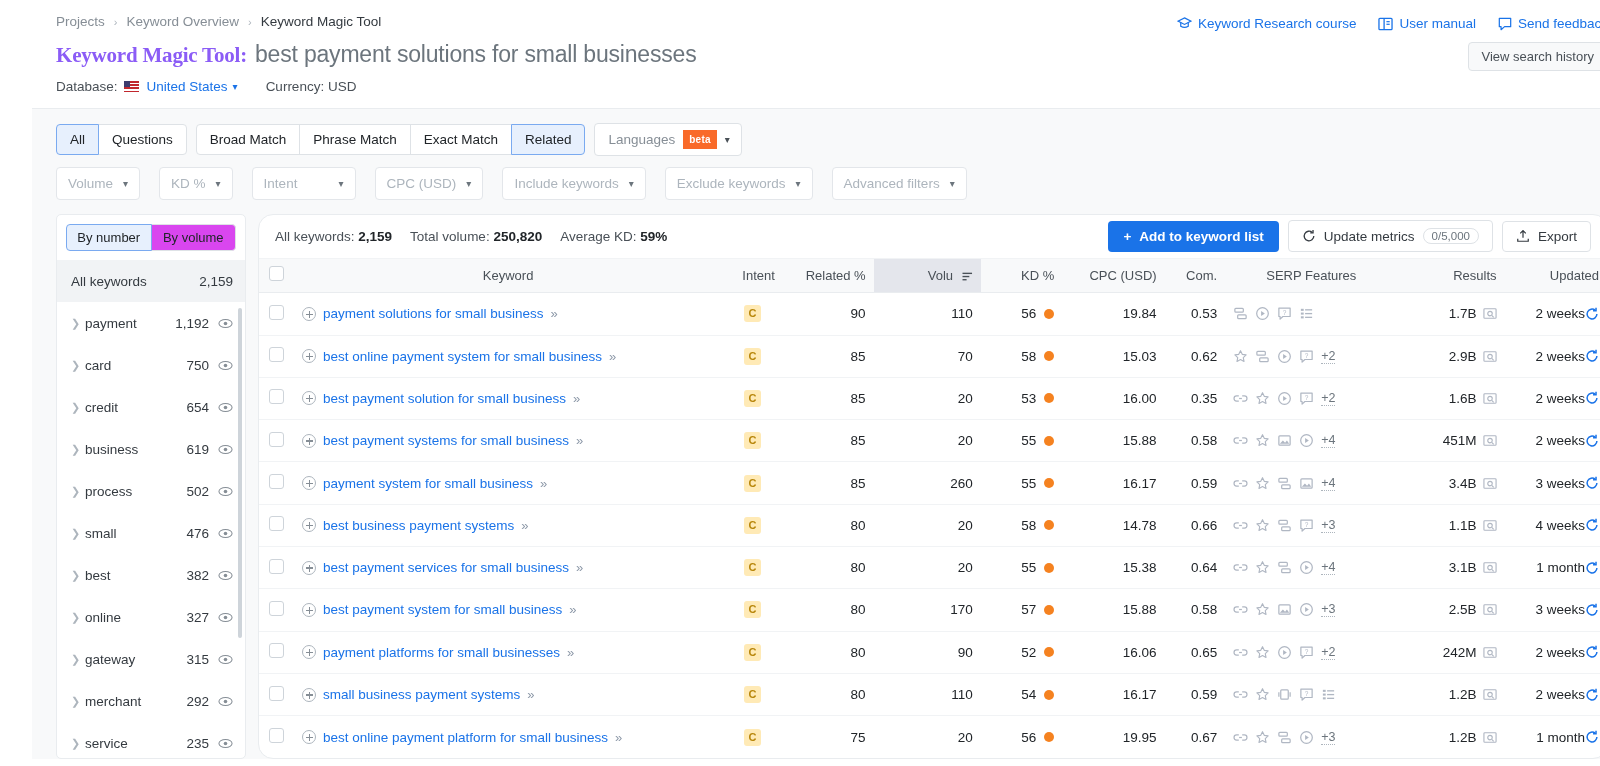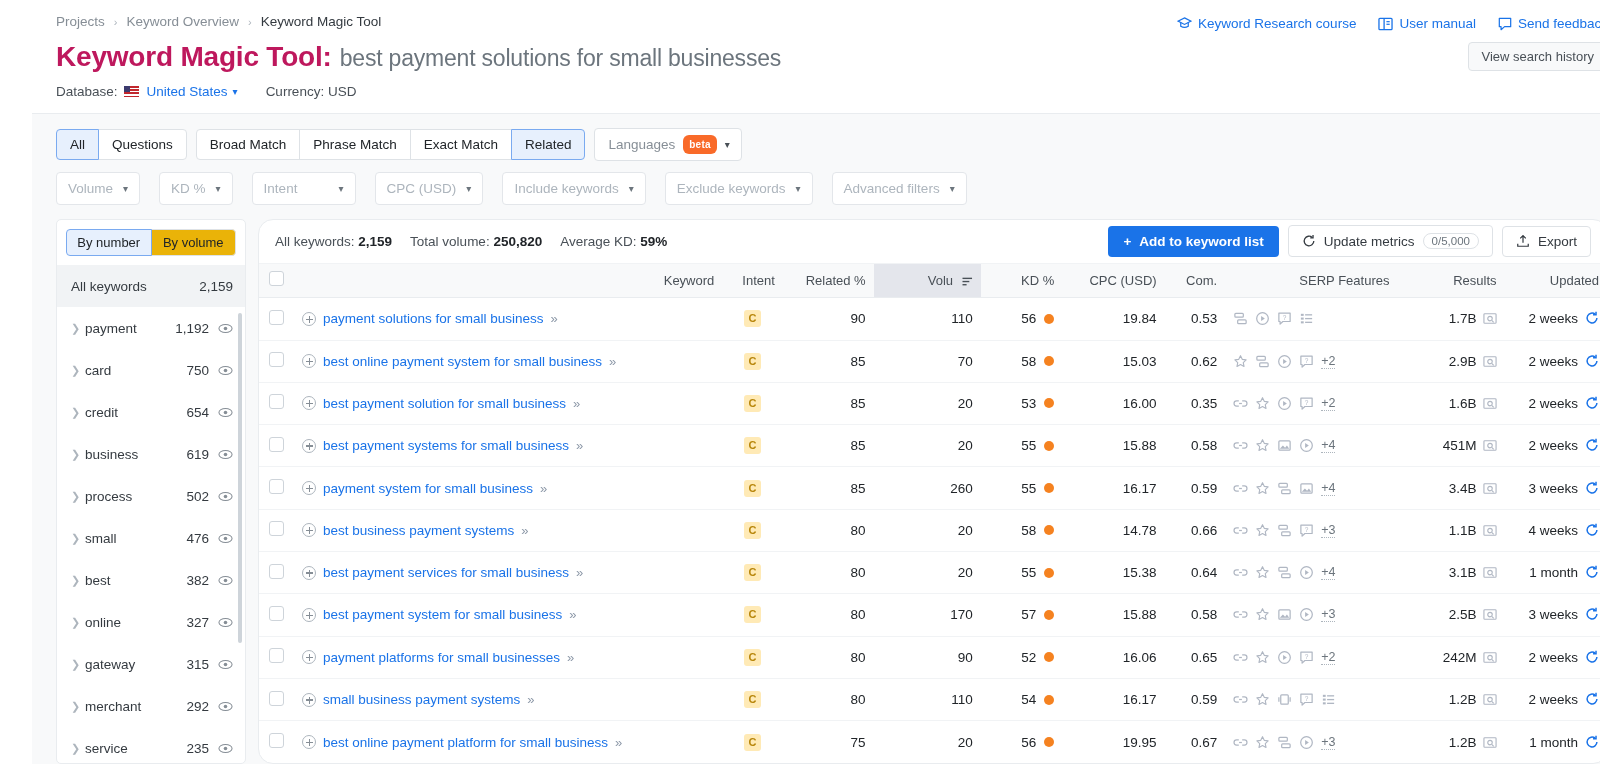--- a/index.html
+++ b/index.html
@@ -13,21 +13,21 @@
   .app { width: 1600px; height: 766px; position: relative; background:#fff;margin-left:32px; }
 
   
   .header { padding: 14px 24px 0 24px; background:#fff; position:relative; }
   .breadcrumb { display:flex; align-items:center; gap:9px; font-size:13.5px; color:#6c757d; }
   .crumb { color:#868e96; }
   .crumb.current { color:#343a40; }
   .crumb-sep { color:#adb5bd; font-size:11px; }
 
   .title-row { margin-top:12px; display:flex; align-items:baseline; }
-  .title-main { font-size:28px; font-weight:bold; color:#be185d; letter-spacing:-0.2px; }
+  .title-main { font-size:21px; font-weight:bold; color:#8b5cf6; letter-spacing:-0.2px;font-family:Liberation Serif, serif; }
   .title-query { font-size:23px; color:#6c757d; margin-left:8px; letter-spacing:-0.2px; }
 
   .meta-row { margin-top:11px; display:flex; align-items:center; font-size:13.5px; color:#495057; padding-bottom:14px;}
   .meta-label { color:#495057; }
   .db-link { color:#1a73e8; margin-left:5px; cursor:pointer; }
   .flag { display:inline-block; width:15px; height:11px; position:relative; margin-left:6px; margin-right:3px;
           background: repeating-linear-gradient(to bottom,#c1272d 0,#c1272d 1.6px,#fff 1.6px,#fff 3.2px);
           vertical-align:-1px; border:0; }
   .flag::before { content:""; position:absolute; left:0; top:0; width:6.5px; height:6px; background:#3c3b6e; }
   .chev { display:inline-block; margin-left:5px; color:#1a73e8; font-size:10px; vertical-align:1px;}
@@ -45,37 +45,37 @@
   .tabrow { display:flex; align-items:center; gap:0; }
   .tgroup { display:flex; margin-right:9px; }
   .tab { border:1px solid #dee2e6; background:#fff; font-size:13.5px; color:#212529;
          padding:6px 13px; cursor:pointer; line-height:17px; }
   .tgroup .tab:not(:first-child) { margin-left:-1px; }
   .tgroup .tab:first-child { border-radius:4px 0 0 4px; }
   .tgroup .tab:last-child { border-radius:0 4px 4px 0; }
   .tab.single { border-radius:4px; }
   .tab.active { background:#e7f0fd; border-color:#7aaaf0; color:#212529; position:relative; z-index:2; }
   .tab.lang { display:flex; align-items:center; gap:8px; color:#868e96; border-radius:4px; padding:6px 11px 6px 13px;}
-  .beta { background:#f96a29; color:#fff; font-size:10px; font-weight:bold; border-radius:6px; padding:1px 6px; letter-spacing:.2px;}
+  .beta { background:#f96a29; color:#fff; font-size:10px; font-weight:bold; border-radius:0; padding:1px 6px; letter-spacing:.2px;}
   .cdown { color:#495057; font-size:10px; }
 
   .filterrow { display:flex; gap:19px; margin-top:11px; }
   .fbtn { border:1px solid #e3e6ea; background:#fff; border-radius:4px; font-size:13.5px; color:#adb5bd;
           padding:7px 11px; display:flex; align-items:center; gap:10px; cursor:pointer; line-height:17px;}
   .fbtn .cdown { color:#6c757d; font-size:10px; }
   .fbtn.wide { min-width:104px; justify-content:space-between; }
 
   
   .body { display:flex; background:#f8f9fa; height:545px; padding:0 24px 0 24px; gap:12px; }
 
   
   .sidebar { width:190px; background:#fff; border:1px solid #e9ecef; border-radius:5px; overflow:hidden;
              display:flex; flex-direction:column; position:relative; }
   .sb-toggle { display:flex; padding:9px 9px; gap:0; }
-  .sb-tab { flex:1; border:1px solid #dee2e6; background:#eab308; font-size:13px; color:#212529; padding:5px 6px;
+  .sb-tab { flex:1; border:1px solid #dee2e6; background:#d946ef; font-size:13px; color:#212529; padding:5px 6px;
             text-align:center; cursor:pointer; }
   .sb-tab:first-child { border-radius:4px 0 0 4px; }
   .sb-tab:last-child { border-radius:0 4px 4px 0; margin-left:-1px; }
   .sb-tab.active { background:#e7f0fd; border-color:#7aaaf0; position:relative; z-index:2; }
   .sb-list { flex:1; overflow:hidden; position:relative; }
   .sb-row { display:flex; align-items:center; height:42px; padding:0 12px 0 14px; font-size:13.5px; color:#343a40; cursor:pointer;}
   .sb-row.all { background:#f1f3f5; }
   .sb-arrow { color:#adb5bd; font-size:11px; width:14px; flex:0 0 14px; }
   .sb-name { flex:1; }
   .sb-count { color:#343a40; font-variant-numeric:tabular-nums; }
@@ -94,38 +94,38 @@
                padding:7px 13px; display:flex; align-items:center; gap:8px; cursor:pointer;}
   .pill { border:1px solid #dee2e6; border-radius:10px; font-size:11.5px; color:#6c757d; padding:1px 8px; }
 
   
   .tbl { width:100%; border-collapse:collapse; table-layout:fixed; }
   .tbl thead th { background:#f8f9fa; font-size:13px; font-weight:normal; color:#495057; height:34px;
                   border-bottom:1px solid #e9ecef; padding:0 8px; vertical-align:middle; }
   .tbl thead th.vol { background:#e4e6ec; }
   .tbl td { height:42.3px; border-bottom:1px solid #f1f3f5; font-size:13.5px; color:#212529; padding:0 8px;
             vertical-align:middle; font-variant-numeric:tabular-nums; }
-  .ta-l { text-align:right; } .ta-r { text-align:right; } .ta-c { text-align:center; }
+  .ta-l { text-align:center; } .ta-r { text-align:right; } .ta-c { text-align:center; }
   .cb { width:15px; height:15px; border:1px solid #ced4da; border-radius:3px; background:#fff; display:inline-block; cursor:pointer;}
   .kw-cell { display:flex; align-items:center; gap:7px; }
   .plus { width:14px; height:14px; border:1.3px solid #adb5bd; border-radius:50%; position:relative; flex:0 0 14px; cursor:pointer;}
   .plus::before, .plus::after { content:""; position:absolute; background:#868e96; }
   .plus::before { left:3px; top:5.7px; width:7px; height:1.3px; }
   .plus::after  { top:3px; left:5.7px; height:7px; width:1.3px; }
   .kw { color:#1a73e8; cursor:pointer; white-space:nowrap; overflow:hidden; text-overflow:ellipsis; }
   .dbl { color:#8c98a8; font-size:13px; flex:0 0 auto; cursor:pointer; letter-spacing:-1px;}
   .intent { display:inline-block; width:17px; height:17px; line-height:17px; border-radius:3px; background:#ffeab6;
             color:#b8860b; font-size:11px; font-weight:bold; text-align:center; cursor:pointer;}
   .kd-wrap { display:flex; align-items:center; justify-content:flex-end; gap:8px; }
   .kd-dot { width:10px; height:10px; border-radius:50%; background:#f58220; flex:0 0 10px; }
   .serp { display:flex; align-items:center; gap:7px; color:#b0b7c3; }
   .serp svg { display:block; }
   .more { font-size:12.5px; color:#6c757d; border-bottom:1px dotted #adb5bd; cursor:pointer; }
   .res-wrap { display:flex; align-items:center; justify-content:flex-end; gap:6px; }
-  .upd-wrap { display:flex; justify-content:flex-end; gap:7px; }
+  .upd-wrap { display:flex; align-items:center; justify-content:flex-end; }
   .refresh { color:#1a73e8; cursor:pointer; display:flex; }
   .sorticon { display:inline-block; margin-left:5px; vertical-align:-2px; }
   .last-row td { border-bottom:none; }
 </style>
 </head>
 <body>
 
 <div class="app">
 
   <div class="header">

